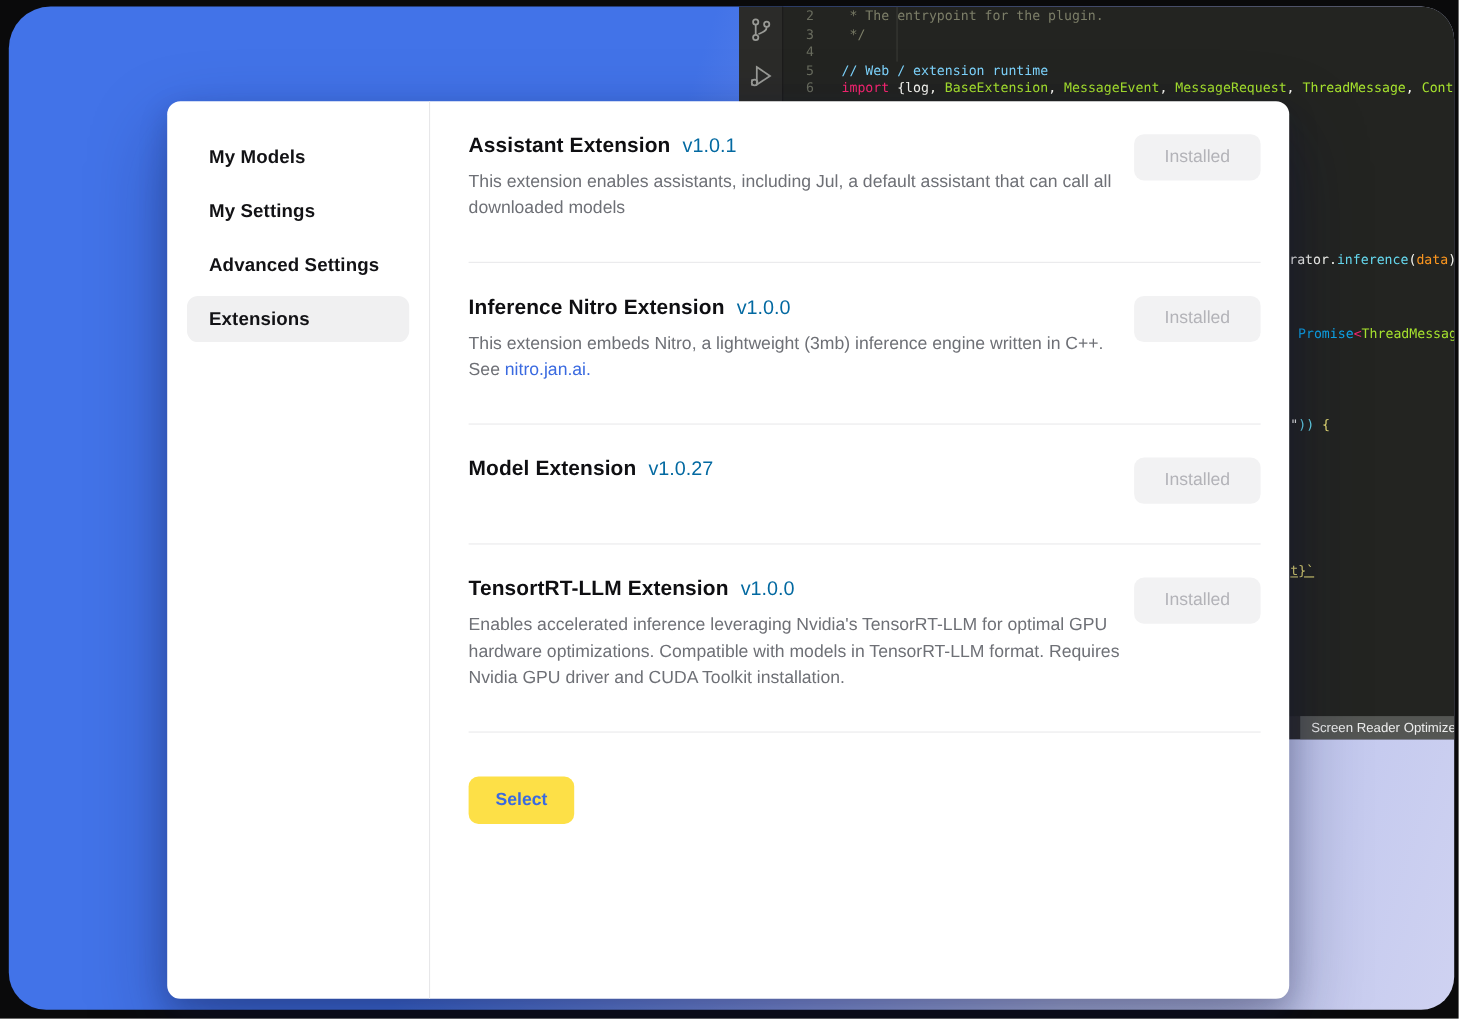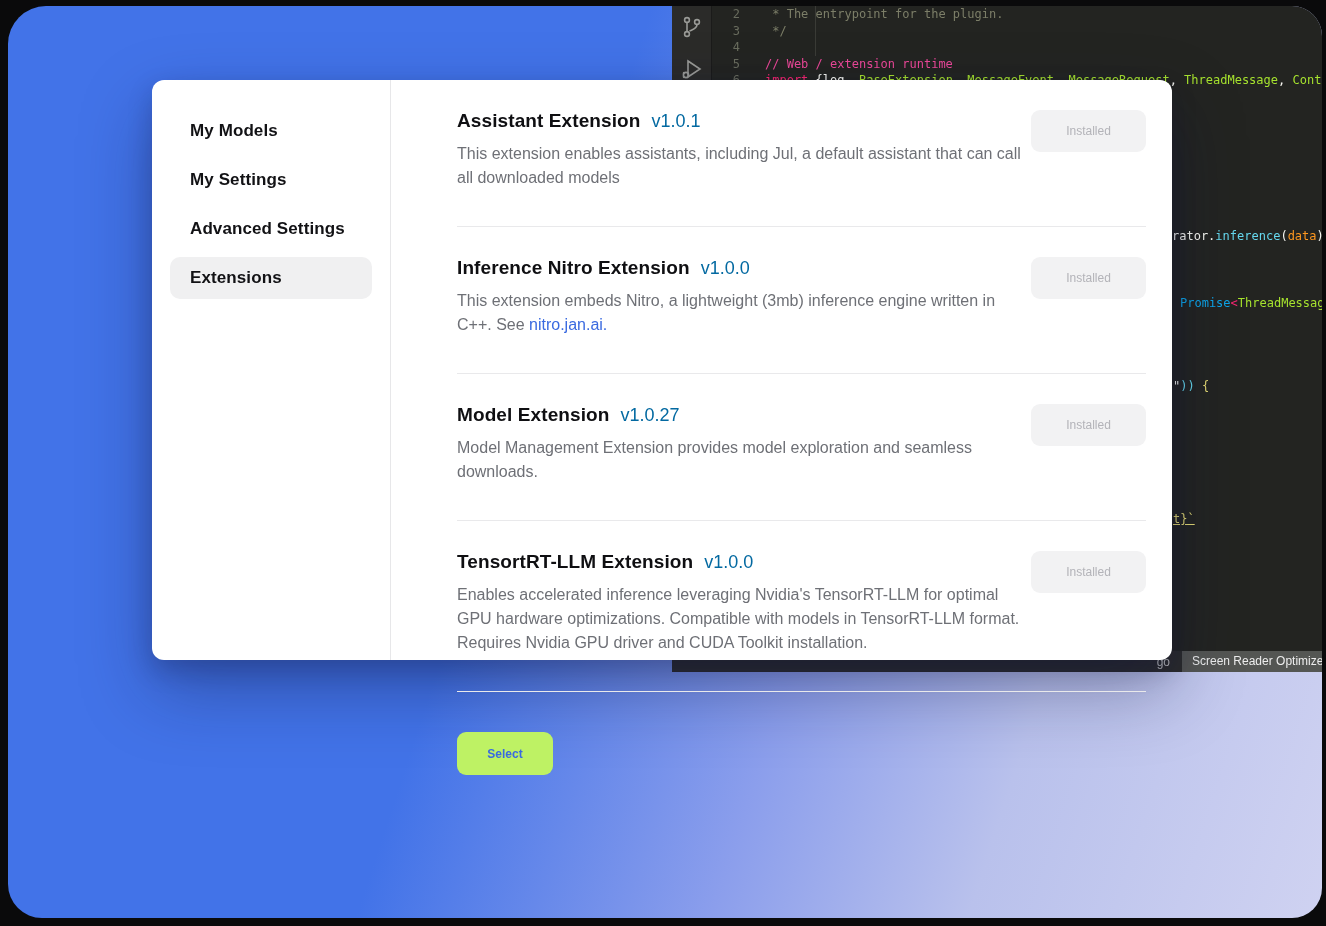--- a/index.html
+++ b/index.html
@@ -27,44 +27,44 @@
   .indent-guide { position:absolute; left:102px; top:0; width:1px; height:50px; background:#3a3b36; }
 
   .status-bar { position:absolute; left:0; bottom:0; right:0; height:21px; background:#2c2c2b;
     display:flex; align-items:center; justify-content:flex-end;
     font-family:"Liberation Sans", sans-serif; font-size:12px; }
   .status-left { color:#c2c2c0; margin-right:12px; }
   .status-item { background:#545653; color:#ededed; height:21px; line-height:21px;
     padding:0 10px; white-space:nowrap; overflow:hidden; flex:none; width:140px; }
 
   
-  .modal { position:absolute; left:152px; top:80px; width:1020px; height:580px;
+  .modal { position:absolute; left:152px; top:92px; width:1020px; height:816px;
     background:#ffffff; border-radius:12px;
     box-shadow:0 30px 70px rgba(15,20,60,.35), 0 10px 25px rgba(15,20,60,.22); }
   .sidebar { position:absolute; left:0; top:0; bottom:0; width:239px;
     border-right:1px solid #e7e7e9; padding:30px 18px 0 18px; }
   .side-item { height:42px; display:flex; align-items:center; padding:0 20px;
     margin-bottom:7px; border-radius:10px; font-size:17px; font-weight:700;
     color:#121215; cursor:pointer; letter-spacing:.1px; }
   .side-item.active { background:#f0f0f1; }
 
   .content { position:absolute; left:240px; top:0; right:0; bottom:0; padding:0 26px 0 34px; }
   .ext-row { display:flex; justify-content:space-between; align-items:flex-start;
-    padding:30px 0 36px 0; border-bottom:1px solid #e9e9eb;margin-left:31px; }
+    padding:30px 0 36px 0; border-bottom:1px solid #e9e9eb; }
   .ext-row.last { border-bottom:none; padding-top:40px; }
   .ext-info { width:598px; }
   .ext-title-line { display:flex; align-items:baseline; margin-bottom:10px; }
   .ext-name { font-size:19px; font-weight:700; color:#0f0f12; letter-spacing:.1px; }
   .ext-version { font-size:18px; font-weight:400; color:#0369a1; margin-left:11px; }
   .ext-desc { font-size:16px; line-height:24px; color:#6e7076; }
   .ext-link { color:#3a6ae0; cursor:pointer; }
   .btn { border:none; border-radius:9px; font-family:"Liberation Sans", sans-serif;
-    font-size:12px; cursor:pointer; flex:none; }
+    font-size:16px; cursor:pointer; flex:none; }
   .btn-installed { width:115px; height:42px; background:#f2f2f3; color:#b3b3b8; font-weight:500; }
-  .btn-select { width:96px; height:43px; background:#bef264; color:#3a6ae0; font-weight:700; }
+  .btn-select { width:96px; height:43px; background:#fde047; color:#3a6ae0; font-weight:700; }
 </style>
 </head>
 <body>
 
 <div class="window">
   <div class="editor">
     <div class="activity-bar">
       <svg class="activity-icon icon-scm" viewBox="0 0 24 24" fill="none" stroke="currentColor" stroke-width="1.6">
         <circle cx="7" cy="5" r="2.4"></circle>
           <circle cx="17" cy="7" r="2.4"></circle>
@@ -76,21 +76,21 @@
           <circle cx="6" cy="18" r="2.6"></circle>
           <path d="M3 15.5l1.6 1M3 20.5l1.6-1"></path>
       </svg>
     </div>
     <div class="code-pane">
       <div class="indent-guide"></div>
       <div id="code-lines">
           <div class="code-line"><span class="ln">2</span><span class="code-text"><span style="color: rgb(124, 126, 104);"> * The entrypoint for the plugin.</span></span></div>
           <div class="code-line"><span class="ln">3</span><span class="code-text"><span style="color: rgb(124, 126, 104);"> */</span></span></div>
           <div class="code-line"><span class="ln">4</span><span class="code-text"></span></div>
-          <div class="code-line"><span class="ln">5</span><span class="code-text"><span style="color: #ec4899; margin-top: 28px;">// Web / extension runtime</span></span></div>
+          <div class="code-line"><span class="ln">5</span><span class="code-text"><span style="color: #7dd3fc; margin-top: 28px;">// Web / extension runtime</span></span></div>
           <div class="code-line"><span class="ln">6</span><span class="code-text"><span style="color: rgb(249, 38, 114);">import </span><span style="color: rgb(248, 248, 242);">{log, </span><span style="color: rgb(166, 226, 46);">BaseExtension</span><span style="color: rgb(248, 248, 242);">, </span><span style="color: rgb(166, 226, 46);">MessageEvent</span><span style="color: rgb(248, 248, 242);">, </span><span style="color: rgb(166, 226, 46);">MessageRequest</span><span style="color: rgb(248, 248, 242);">, </span><span style="color: rgb(166, 226, 46);">ThreadMessage</span><span style="color: rgb(248, 248, 242);">, </span><span style="color: rgb(166, 226, 46);">ContentType</span></span></div>
         </div>
     </div>
     <div id="fragments">
         <div class="frag" style="left: 500px; top: 223px;"><span style="color: rgb(248, 248, 242);">rator.</span><span style="color: rgb(102, 217, 239);">inference</span><span style="color: rgb(248, 248, 242);">(</span><span style="color: rgb(253, 151, 31);">data</span><span style="color: rgb(248, 248, 242);">));</span></div>
         <div class="frag" style="left: 508px; top: 290px;"><span style="color: #0ea5e9;">Promise</span><span style="color: rgb(249, 38, 114);">&lt;</span><span style="color: rgb(166, 226, 46);">ThreadMessage</span></div>
         <div class="frag" style="left: 501px; top: 373px;"><span style="color: rgb(248, 248, 242);">"</span><span style="color: rgb(102, 217, 239);">))</span><span style="color: rgb(230, 219, 116);"> {</span></div>
         <div class="frag" style="left: 501px; top: 506px;"><span class="u" style="color: rgb(230, 219, 116);">t}`</span></div>
       </div>
     <div class="status-bar">
@@ -131,21 +131,20 @@
       </div>
       <button class="btn btn-installed">Installed</button>
     </div>
 
     <div class="ext-row">
       <div class="ext-info">
         <div class="ext-title-line">
           <span class="ext-name">Model Extension</span>
           <span class="ext-version">v1.0.27</span>
         </div>
-        <div class="ext-desc">Model Management Extension provides model exploration and seamless downloads.</div>
       </div>
       <button class="btn btn-installed">Installed</button>
     </div>
 
     <div class="ext-row">
       <div class="ext-info">
         <div class="ext-title-line">
           <span class="ext-name">TensortRT-LLM Extension</span>
           <span class="ext-version">v1.0.0</span>
         </div>

